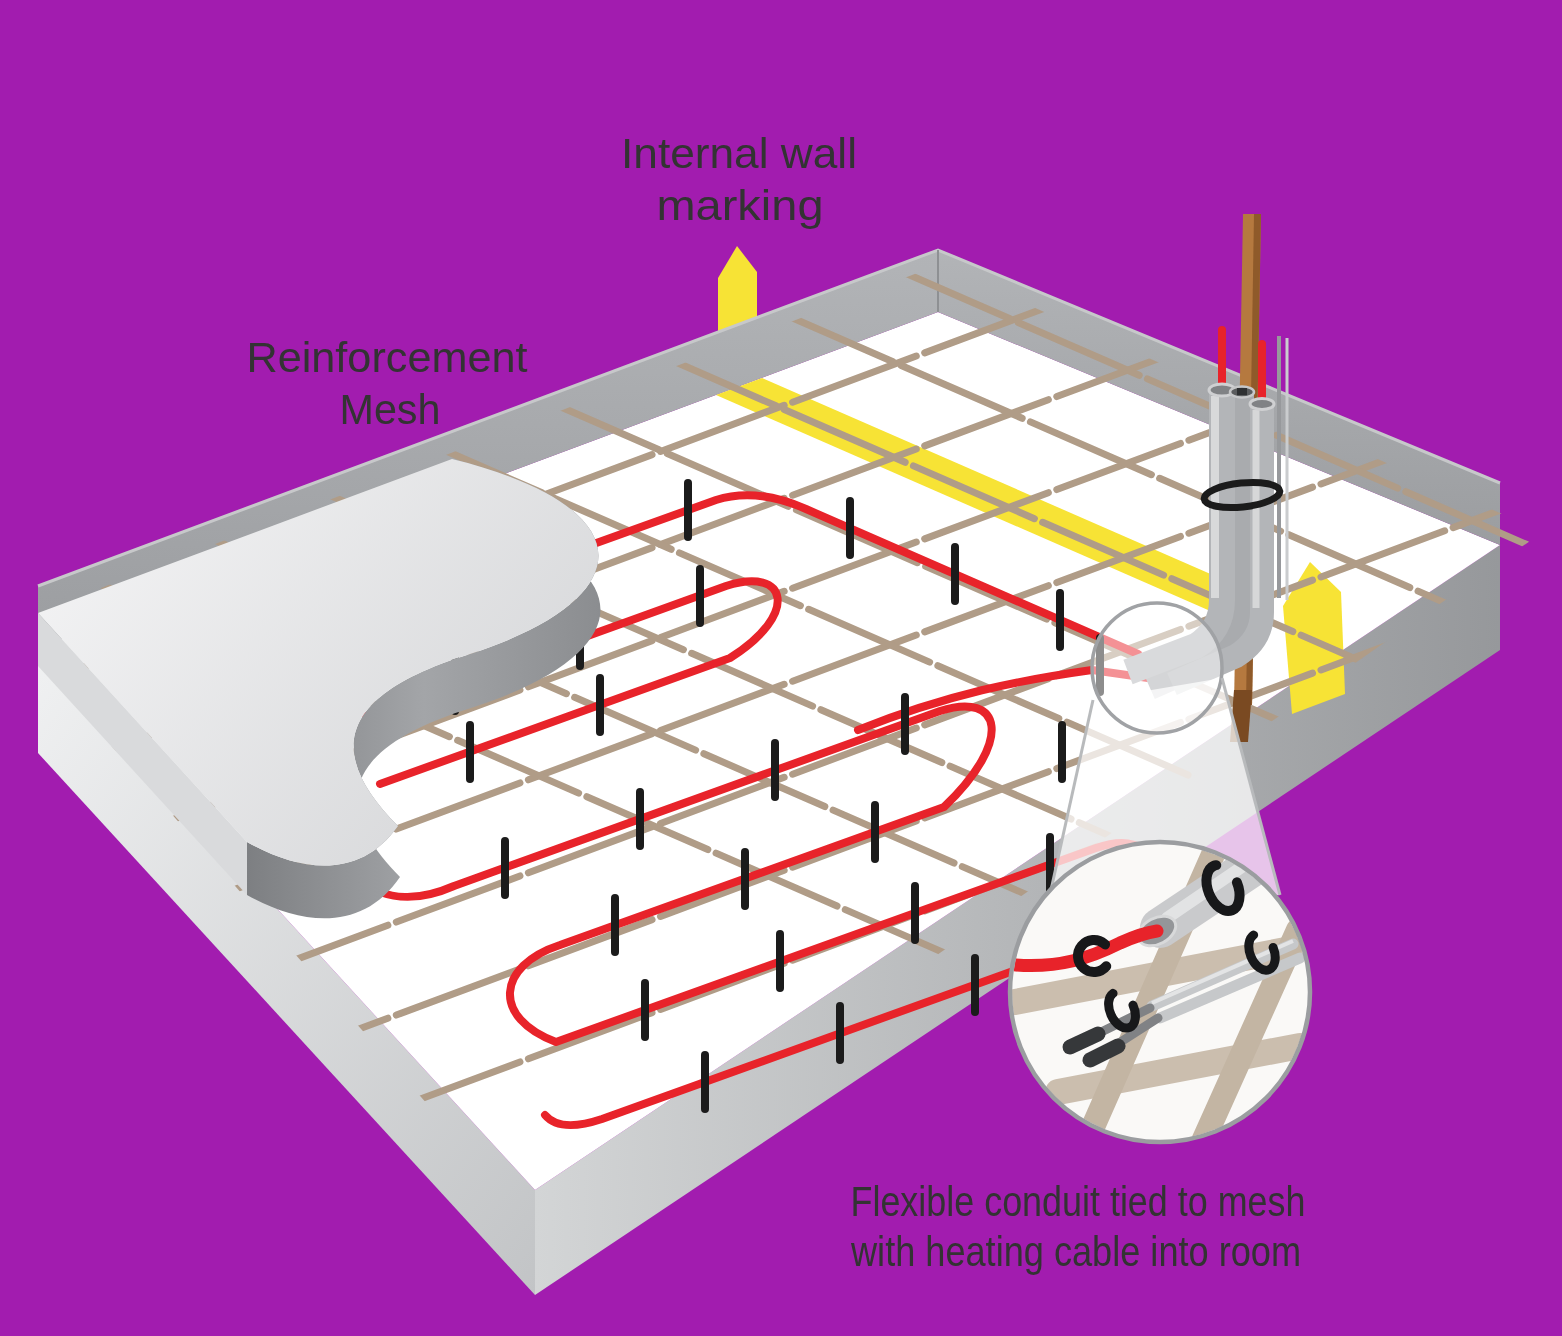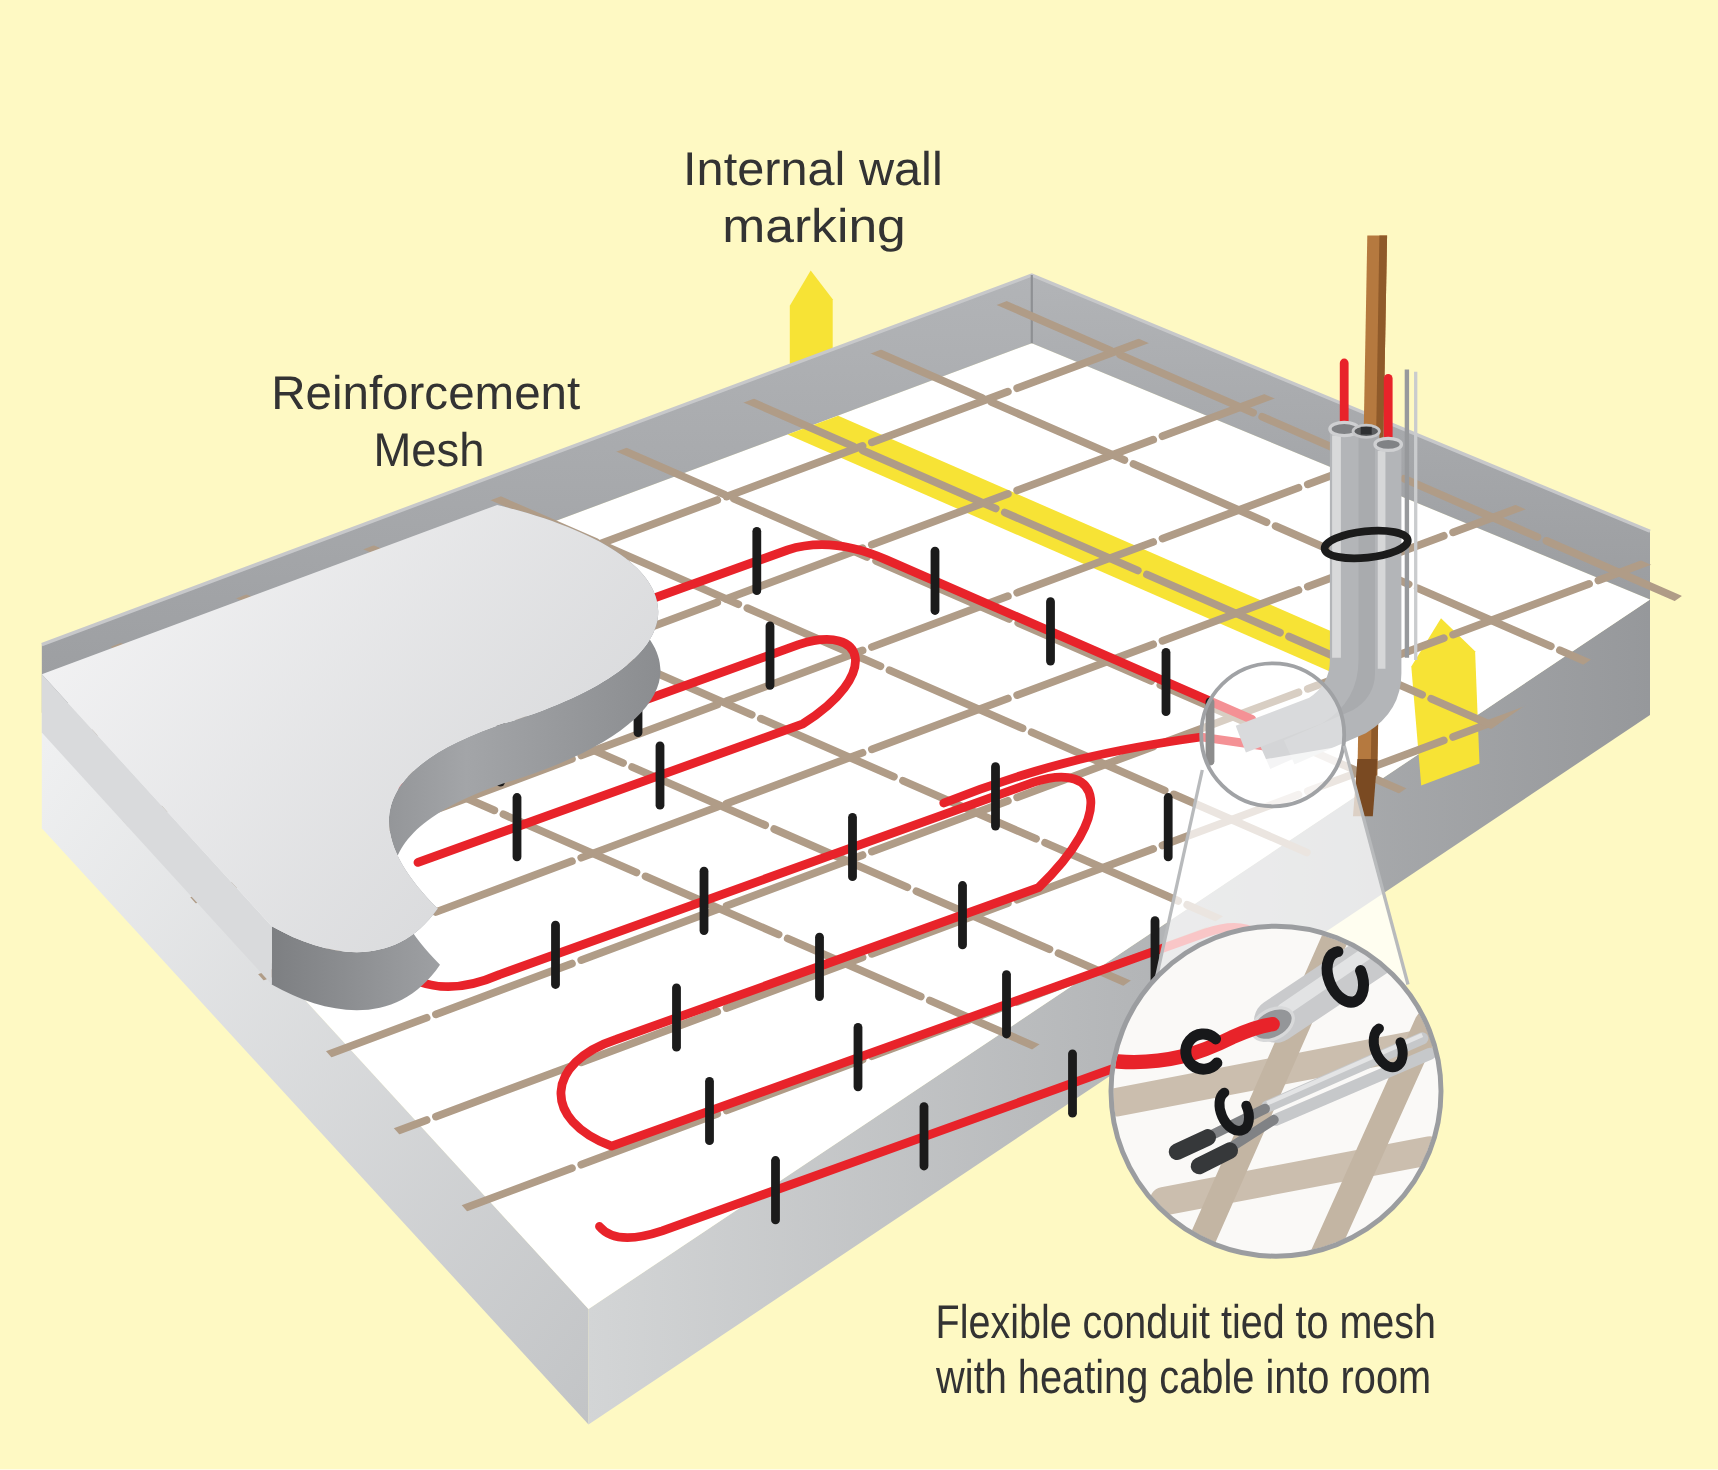--- a/index.html
+++ b/index.html
@@ -1,16 +1,16 @@
 <!DOCTYPE html>
 <html><head>
 <meta charset="utf-8">
 <style>
   html,body{margin:0;padding:0;background:#ffffff;}
-  .stage{position:relative;width:1562px;height:1336px;background:#fef9c3;overflow:hidden;
+  .stage{position:relative;width:1562px;height:1336px;background:#a21caf;overflow:hidden;
          font-family:"Liberation Sans", sans-serif;}
   svg{display:block}
   text.lbl{fill:#333333;font-size:43px;font-family:"Liberation Sans",sans-serif;}
 </style>
 </head>
 <body>
 
 <div class="stage">
 <svg width="1562" height="1336" viewBox="0 0 1562 1336">
   <defs>

